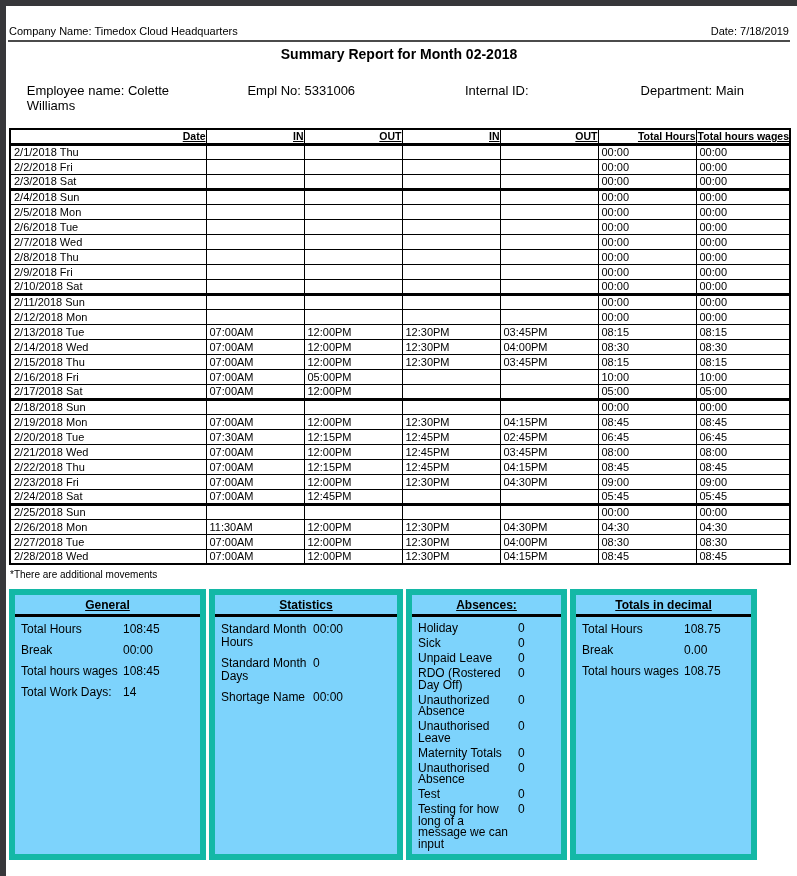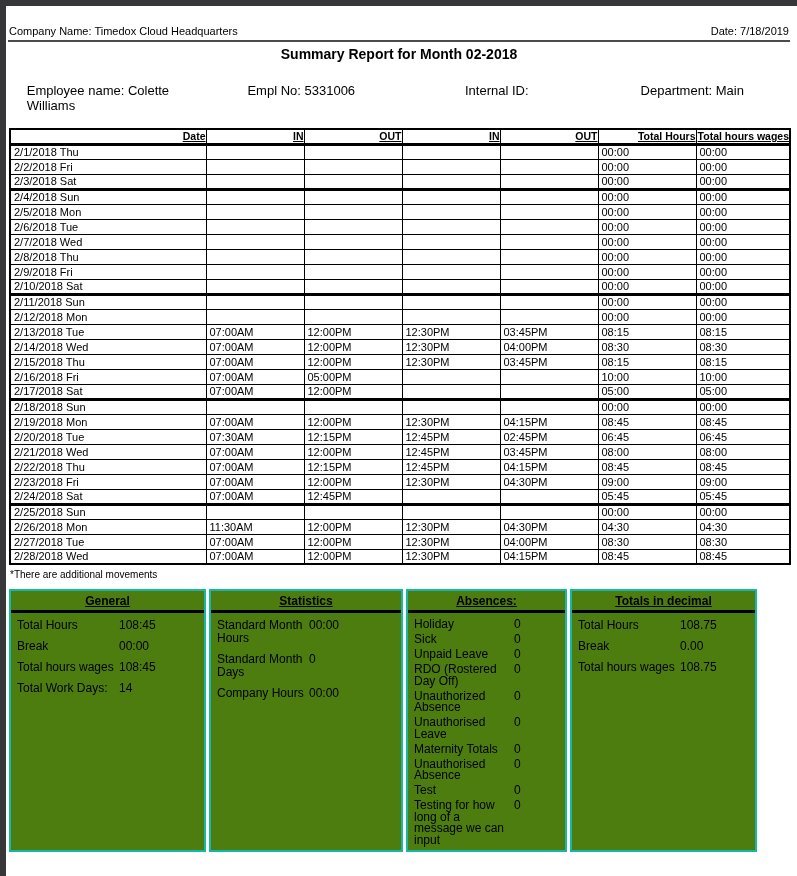--- a/index.html
+++ b/index.html
@@ -50,21 +50,21 @@
     font-size: 11px; height: 15px; padding: 0 3px;
     border: 1px solid #000; white-space: nowrap; overflow: hidden;
   }
   table.timesheet tr.week td { border-bottom: 3px solid #000; }
 
   
   .footnote { font-size: 10px; margin: 4px 0 0 2px; }
 
   
   .panels { display: flex; gap: 3px; margin-top: 9px; margin-left: 1px; width: 780px; align-items: stretch; min-height: 245px; }
-  .panel { border: 2px solid #14b8a6; background: #4d7c0f; }
+  .panel { border: 6px solid #14b8a6; background: #7dd3fc; }
   .panel.p-general { width: 197px; }
   .panel.p-statistics { width: 194px; }
   .panel.p-absences { width: 161px; }
   .panel.p-totals-decimal { width: 187px; }
   .panel-title {
     font-size: 12px; font-weight: bold; text-align: center; text-decoration: underline;
     padding: 3px 0 2px; border-bottom: 3px solid #000;
   }
   .panel-body { padding: 6px 3px 0 6px; }
   .prow { display: flex; align-items: flex-start; margin-bottom: 8px; font-size: 12px; line-height: 13px; }
@@ -410,21 +410,21 @@
         <div class="panel-body">
           <div class="prow">
             <div class="plabel">Standard Month Hours</div>
             <div class="pvalue">00:00</div>
           </div>
           <div class="prow">
             <div class="plabel">Standard Month Days</div>
             <div class="pvalue">0</div>
           </div>
           <div class="prow">
-            <div class="plabel">Company Hours</div>
+            <div class="plabel">Shortage Name</div>
             <div class="pvalue">00:00</div>
           </div>
         </div>
       </div>
       <div class="panel p-absences tight">
         <div class="panel-title">Absences:</div>
         <div class="panel-body">
           <div class="prow">
             <div class="plabel">Holiday</div>
             <div class="pvalue">0</div>

